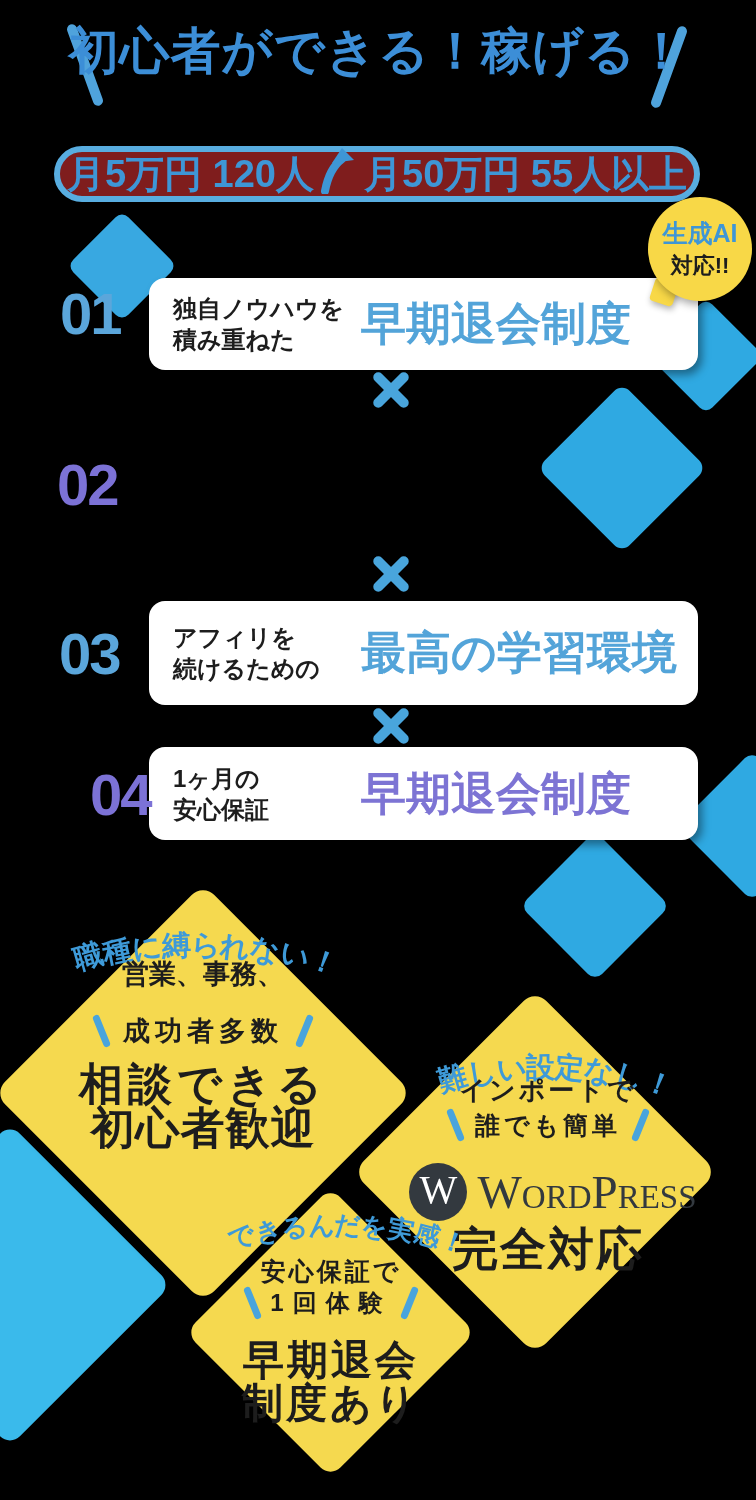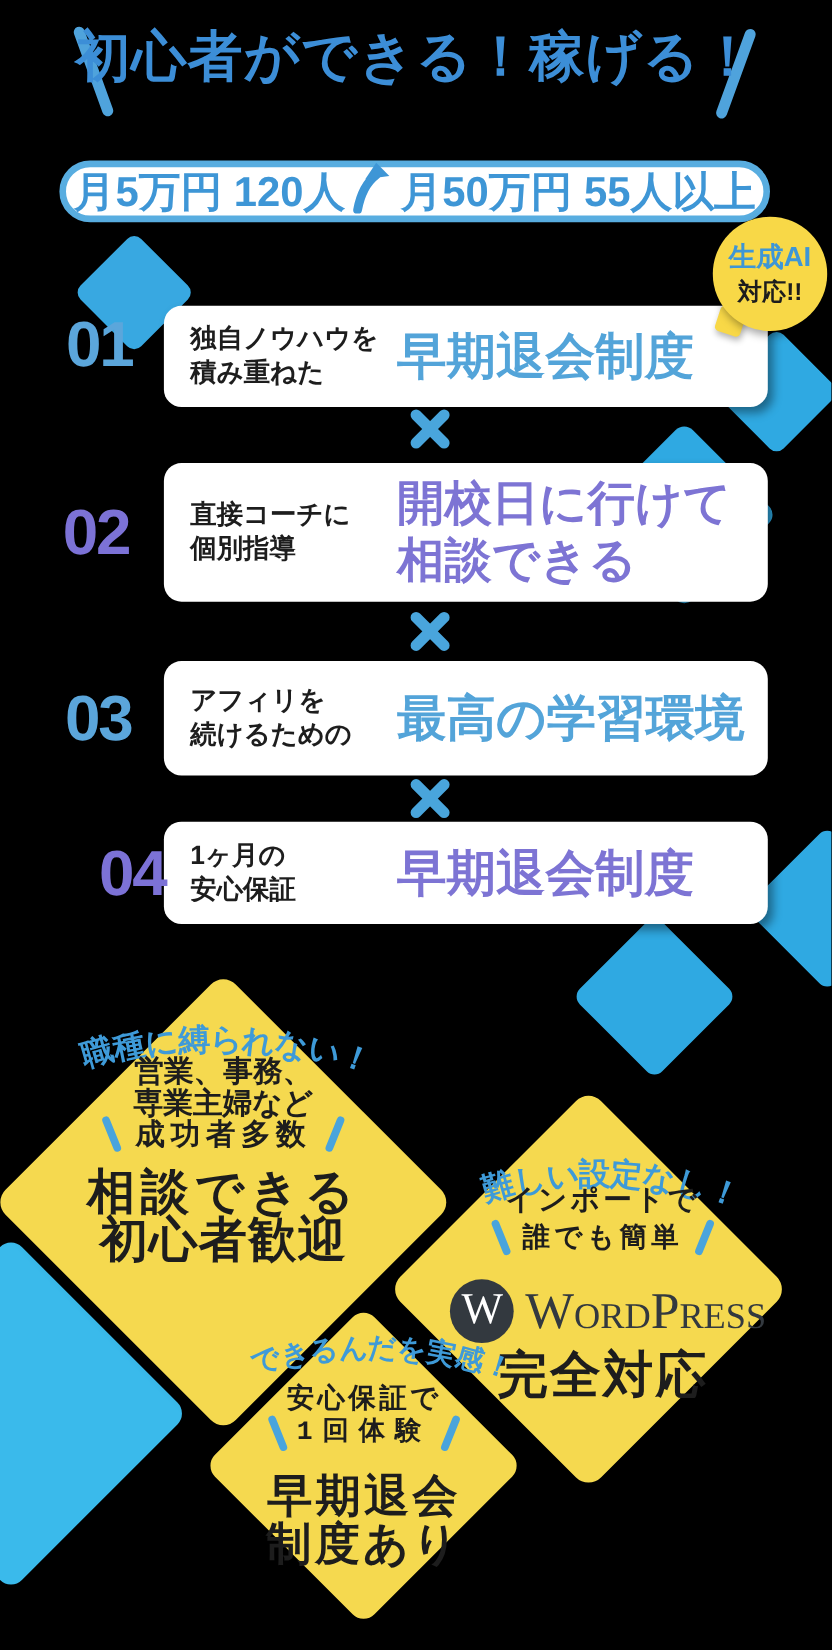--- a/index.html
+++ b/index.html
@@ -7,21 +7,21 @@
          font-family:"Liberation Sans","DejaVu Sans",sans-serif;font-weight:bold;}
 
   
   .header-title{position:absolute;left:0;width:756px;top:18px;text-align:center;
     font-size:50px;color:#3C8ED7;letter-spacing:1px;}
   .hslash{position:absolute;width:10px;height:86px;border-radius:6px;background:#4FA3DC;}
   #hs-l{left:80px;top:22px;transform:rotate(-20deg);}
   #hs-r{left:664px;top:24px;transform:rotate(20deg);}
 
   
-  .pill{position:absolute;left:54px;top:146px;width:634px;height:44px;background:#ffffff;
+  .pill{position:absolute;left:54px;top:146px;width:634px;height:44px;background:#7f1d1d;
     border:6px solid #58ADE0;border-radius:34px;display:flex;align-items:center;justify-content:center;
     gap:7px;font-size:38px;color:#3E96D6;white-space:nowrap;}
   .pill svg{flex:0 0 auto;margin-top:-6px;}
 
   
   .diamond{position:absolute;transform:rotate(45deg);}
   #d-01bg{left:83px;top:227px;width:78px;height:78px;background:#38A8E1;border-radius:9px;box-shadow:3px 3px 7px rgba(0,0,0,.35);}
   #d-r1{left:665px;top:315px;width:82px;height:82px;background:#2FA9E2;border-radius:9px;}
   #d-r2{left:562px;top:408px;width:120px;height:120px;background:#2FA9E2;border-radius:11px;}
   #d-r3{left:699px;top:773px;width:106px;height:106px;background:#2FA9E2;border-radius:10px;}
@@ -97,21 +97,21 @@
     align-items:center;justify-content:center;gap:10px;}
   .wp-circle{width:58px;height:58px;border-radius:50%;background:#33393F;color:#fff;
     display:flex;align-items:center;justify-content:center;
     font-family:"Liberation Serif","DejaVu Serif",serif;font-size:40px;font-weight:normal;line-height:1;padding-bottom:4px;box-sizing:border-box;}
   .wp-wordmark{font-family:"Liberation Serif","DejaVu Serif",serif;font-variant:small-caps;
     font-weight:normal;font-size:47px;color:#33393F;line-height:1;}
   #d2-b1{left:398px;top:1226px;width:300px;font-size:46px;letter-spacing:2px;}
 
   
   #d3-l1{left:181px;top:1259px;width:300px;font-size:25px;letter-spacing:3px;}
-  #d3-sl{left:181px;top:1286px;width:300px;gap:14px;font-family:Liberation Mono, monospace;}
+  #d3-sl{left:181px;top:1286px;width:300px;gap:14px;}
   #d3-sl .sltext{font-size:24px;letter-spacing:9px;}
   #d3-b1{left:181px;top:1340px;width:300px;font-size:41px;letter-spacing:3px;}
   #d3-b2{left:181px;top:1383px;width:300px;font-size:41px;letter-spacing:3px;}
 </style>
 </head>
 <body>
 
 <div class="stage">
 
   <div class="hslash" id="hs-l"></div>
@@ -131,26 +131,20 @@
   <div class="diamond" id="d-r1"></div>
   <div class="diamond" id="d-r2"></div>
   <div class="diamond" id="d-r3"></div>
   <div class="diamond" id="d-r4"></div>
   <div class="diamond" id="d-left"></div>
 
   <div class="card" id="card1">
     <div class="card-label">独自ノウハウを
 積み重ねた</div>
     <div class="card-title accent-blue">早期退会制度</div>
-  </div>
-  <div class="card" id="card2">
-    <div class="card-label">直接コーチに
-個別指導</div>
-    <div class="card-title accent-purple">開校日に行けて
-相談できる</div>
   </div>
   <div class="card" id="card3">
     <div class="card-label">アフィリを
 続けるための</div>
     <div class="card-title accent-blue">最高の学習環境</div>
   </div>
   <div class="card" id="card4">
     <div class="card-label">1ヶ月の
 安心保証</div>
     <div class="card-title accent-purple">早期退会制度</div>
@@ -189,21 +183,20 @@
       <span style="display: inline-block; transform: translateY(-6.2px) rotate(-11.5deg);">種</span>
       <span style="display: inline-block; transform: translateY(-9.8px) rotate(-7deg);">に</span>
       <span style="display: inline-block; transform: translateY(-11.7px) rotate(-2.5deg);">縛</span>
       <span style="display: inline-block; transform: translateY(-11.9px) rotate(2deg);">ら</span>
       <span style="display: inline-block; transform: translateY(-10.3px) rotate(6.5deg);">れ</span>
       <span style="display: inline-block; transform: translateY(-7px) rotate(11deg);">な</span>
       <span style="display: inline-block; transform: translateY(-2.1px) rotate(15.5deg);">い</span>
       <span style="display: inline-block; transform: translateY(4.6px) rotate(20deg);">！</span>
     </div>
   <div class="dtext" id="d1-l1">営業、事務、</div>
-  <div class="dtext" id="d1-l2">専業主婦など</div>
   <div class="slashrow" id="d1-sl">
     <div class="sl sl-l"></div>
     <div class="sltext">成功者多数</div>
     <div class="sl sl-r"></div>
   </div>
   <div class="dtext" id="d1-b1">相談できる</div>
   <div class="dtext" id="d1-b2">初心者歓迎</div>
 
   <div class="tagline arch" id="tag2">
       <span style="display: inline-block; transform: translateY(-0.9px) rotate(-16deg);">難</span>

